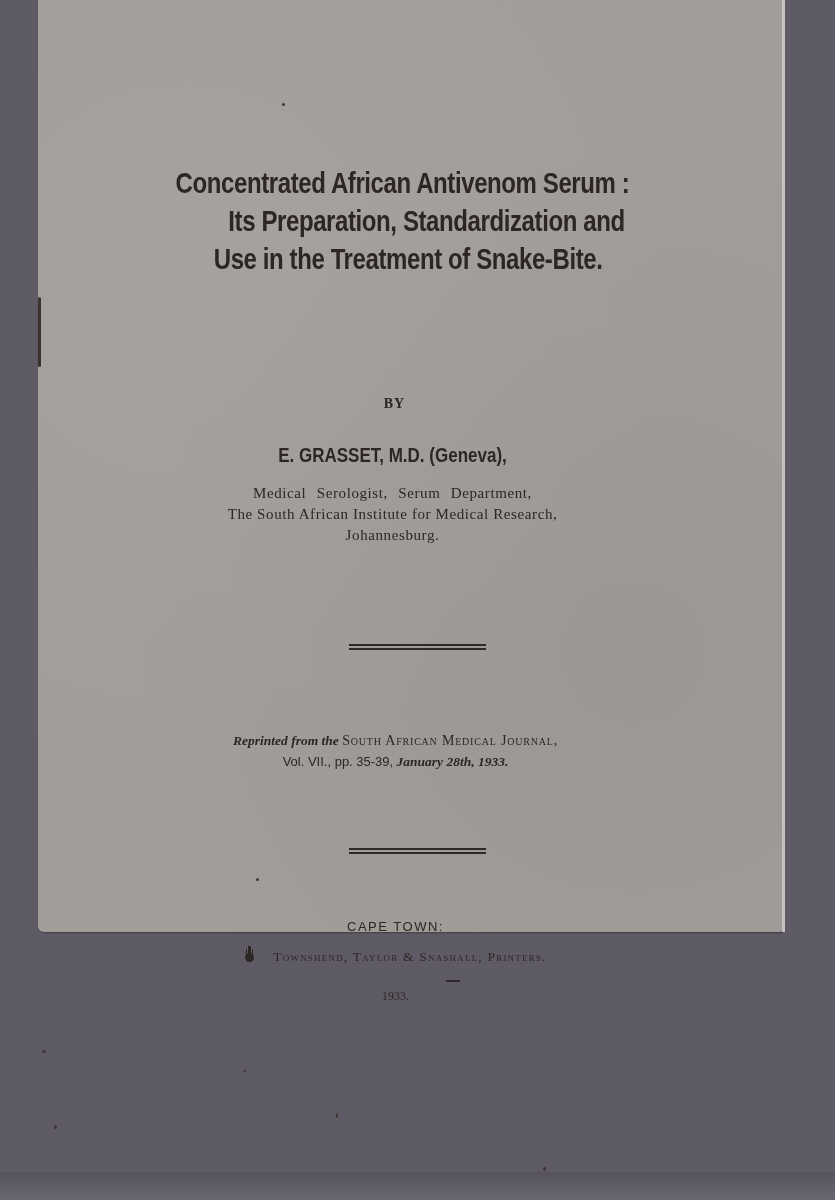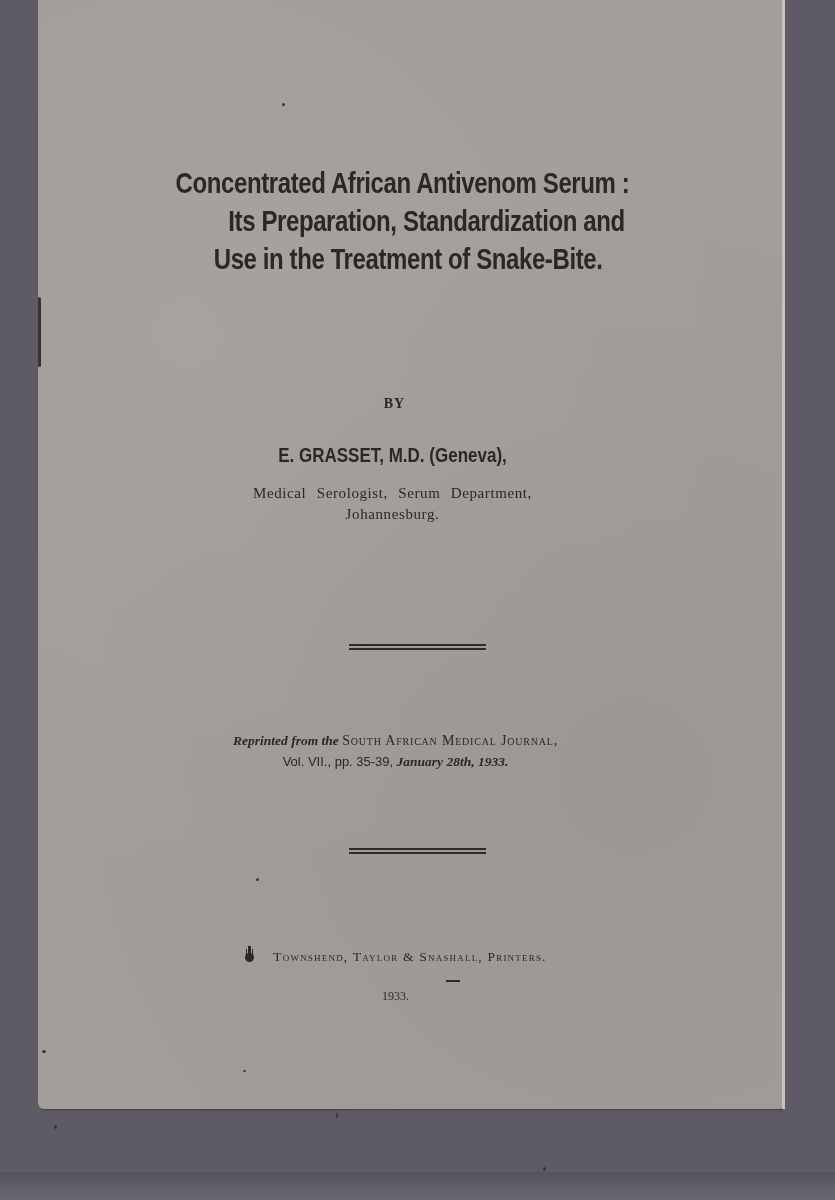--- a/index.html
+++ b/index.html
@@ -17,21 +17,21 @@
     .backdrop-bottom {
       position: absolute;
       left: 0; right: 0; top: 1172px; bottom: 0;
       background: linear-gradient(#56535d, #6a6770);
     }
     .page {
       position: absolute;
       left: 38px;
       top: 0;
       width: 745px;
-      height: 1109px;
+      height: 932px;
       background-color: #a19d99;
       background-image:
         radial-gradient(circle at 20% 30%, rgba(255,255,255,0.05), rgba(0,0,0,0) 60%),
         radial-gradient(circle at 80% 70%, rgba(0,0,0,0.04), rgba(0,0,0,0) 60%);
       border-radius: 0 0 4px 6px;
       box-shadow: 1px 1px 2px rgba(0,0,0,0.35);
     }
     .page::after {
       content: "";
       position: absolute;
@@ -217,38 +217,40 @@
     <div class="l2">Its Preparation, Standardization and</div>
     <div class="l3">Use in the Treatment of Snake-Bite.</div>
   </div>
 
   <div class="by">BY</div>
 
   <div class="author">E. GRASSET, M.D. (Geneva),</div>
 
   <div class="affil">
     <div class="word-spaced">Medical Serologist, Serum Department,</div>
+    <div>The South African Institute for Medical Research,</div>
     <div>Johannesburg.</div>
   </div>
 
   <div class="double-rule rule-1"></div>
 
   <div class="reprint">
     <div>
       <span class="it">Reprinted from the</span>
       <span class="sc">South African Medical Journal,</span>
     </div>
     <div>
       <span class="vol">Vol. VII., pp. 35-39,</span>
       <span class="it">January 28th, 1933.</span>
     </div>
   </div>
 
   <div class="double-rule rule-2"></div>
 
+  <div class="cape">CAPE TOWN:</div>
 
   <div class="printers">
     <span class="printer-mark"></span><span>Townshend, Taylor &amp; Snashall, Printers.</span>
   </div>
 
   <div class="short-dash"></div>
 
   <div class="year">1933.</div>
 
   <div class="speck" style="left:244px;top:103px;width:3px;height:3px;"></div>

